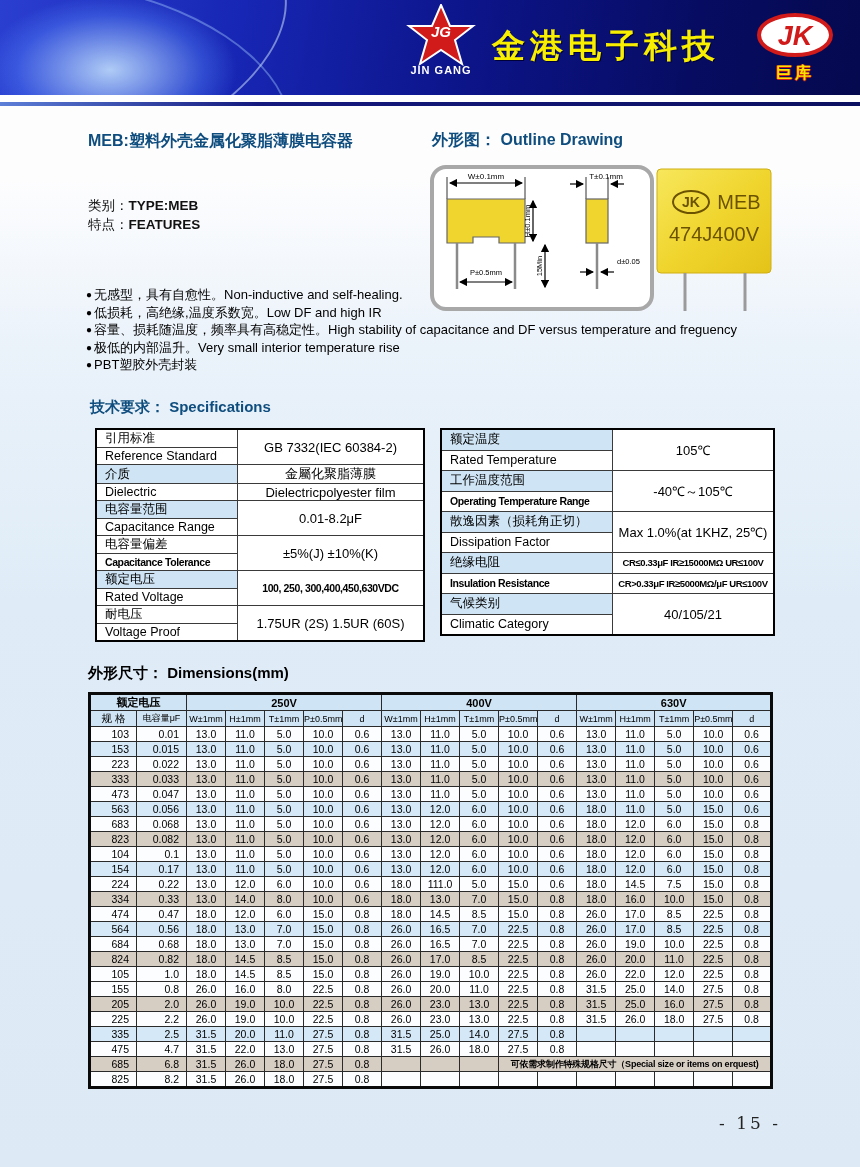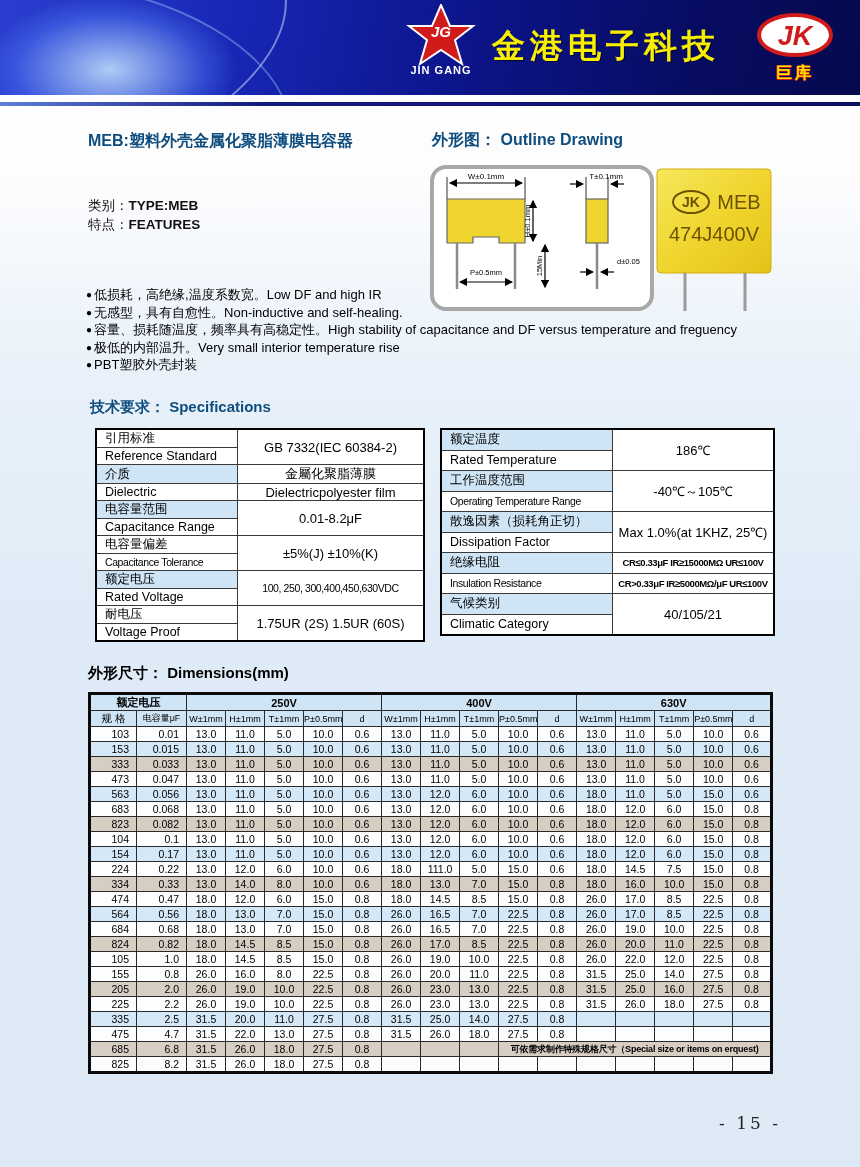--- a/index.html
+++ b/index.html
@@ -44,21 +44,21 @@
   
   table{border-collapse:collapse;}
   .spec-table{position:absolute;top:428px;background:#fff;border:2px solid #000;table-layout:fixed;}
   .spec-table td{border:1px solid #3a3a3a;padding:0 4px;color:#000;overflow:hidden;white-space:nowrap;}
   .spec-left{left:95px;width:330px;}
   .spec-right{left:440px;width:335px;}
   .spec-left td.lab{width:128px;}
   .spec-right td.lab{width:158px;}
   .spec-table td.lab{font-size:12.5px;text-align:left;padding-left:8px;}
   .spec-table td.val{text-align:center;font-size:13px;}
-  .spec-table td.small{font-size:10.5px;letter-spacing:-0.4px;}
+  .spec-table td.small{font-size:10.5px;letter-spacing:-0.4px;font-weight:bold;}
   .spec-table td.tiny{font-size:9.5px;letter-spacing:-0.4px;font-weight:bold;}
   .spec-left td{height:16px;}
   .spec-right td{height:19.5px;}
   .bgb{background:#cfe4f4;}
   
   .dim-table{position:absolute;left:88px;top:692px;width:682px;background:#fcfdff;border:3px solid #0a0a0a;table-layout:fixed;}
   .dim-table th,.dim-table td{border:1px solid #2a2a2a;padding:0;color:#000;overflow:hidden;white-space:nowrap;}
   .dim-table th{background:#cfe4f4;font-weight:normal;height:15px;}
   .dim-table .vh{font-size:11px;font-weight:bold;}
   .dim-table .h2a{font-size:10.5px;}
@@ -164,22 +164,22 @@
       <ellipse cx="40" cy="39" rx="18" ry="11" fill="none" stroke="#6b5200" stroke-width="2"></ellipse>
       <text x="40" y="44" text-anchor="middle" font-size="14" font-weight="bold" fill="#6b5200">JK</text>
       <text x="88" y="46" text-anchor="middle" font-size="20" fill="#6b5200">MEB</text>
       <text x="63" y="78" text-anchor="middle" font-size="20" fill="#6b5200">474J400V</text>
       <line x1="34" y1="110" x2="34" y2="148" stroke="#9a9a9a" stroke-width="3"></line>
       <line x1="94" y1="110" x2="94" y2="148" stroke="#9a9a9a" stroke-width="3"></line>
     </svg>
   </div>
 
   <ul class="bullets">
+    <li>无感型，具有自愈性。Non-inductive and self-healing.</li>
     <li>低损耗，高绝缘,温度系数宽。Low DF and high IR</li>
-    <li>无感型，具有自愈性。Non-inductive and self-healing.</li>
     <li>容量、损耗随温度，频率具有高稳定性。High stability of capacitance and DF versus temperature and freguency</li>
     <li>极低的内部温升。Very small interior temperature rise</li>
     <li>PBT塑胶外壳封装</li>
   </ul>
 
   <div class="section-heading spec-heading">
     <span>技术要求：</span>
     <span>Specifications</span>
   </div>
 
@@ -227,21 +227,21 @@
         </tr>
         <tr>
           <td class="lab">Voltage Proof</td>
         </tr>
       </tbody>
     </table>
   <table class="spec-table spec-right" id="spec-right">
       <tbody>
         <tr>
           <td class="lab bgb">额定温度</td>
-          <td class="val" rowspan="2">186℃</td>
+          <td class="val" rowspan="2">105℃</td>
         </tr>
         <tr>
           <td class="lab">Rated Temperature</td>
         </tr>
         <tr>
           <td class="lab bgb">工作温度范围</td>
           <td class="val" rowspan="2">-40℃～105℃</td>
         </tr>
         <tr>
           <td class="lab small">Operating Temperature Range</td>
@@ -355,20 +355,39 @@
           <td>11.0</td>
           <td>5.0</td>
           <td>10.0</td>
           <td>0.6</td>
           <td>13.0</td>
           <td>11.0</td>
           <td>5.0</td>
           <td>10.0</td>
           <td>0.6</td>
         </tr>
+        <tr class="w">
+          <td class="num">223</td>
+          <td class="num">0.022</td>
+          <td>13.0</td>
+          <td>11.0</td>
+          <td>5.0</td>
+          <td>10.0</td>
+          <td>0.6</td>
+          <td>13.0</td>
+          <td>11.0</td>
+          <td>5.0</td>
+          <td>10.0</td>
+          <td>0.6</td>
+          <td>13.0</td>
+          <td>11.0</td>
+          <td>5.0</td>
+          <td>10.0</td>
+          <td>0.6</td>
+        </tr>
         <tr class="t">
           <td class="num">333</td>
           <td class="num">0.033</td>
           <td>13.0</td>
           <td>11.0</td>
           <td>5.0</td>
           <td>10.0</td>
           <td>0.6</td>
           <td>13.0</td>
           <td>11.0</td>

